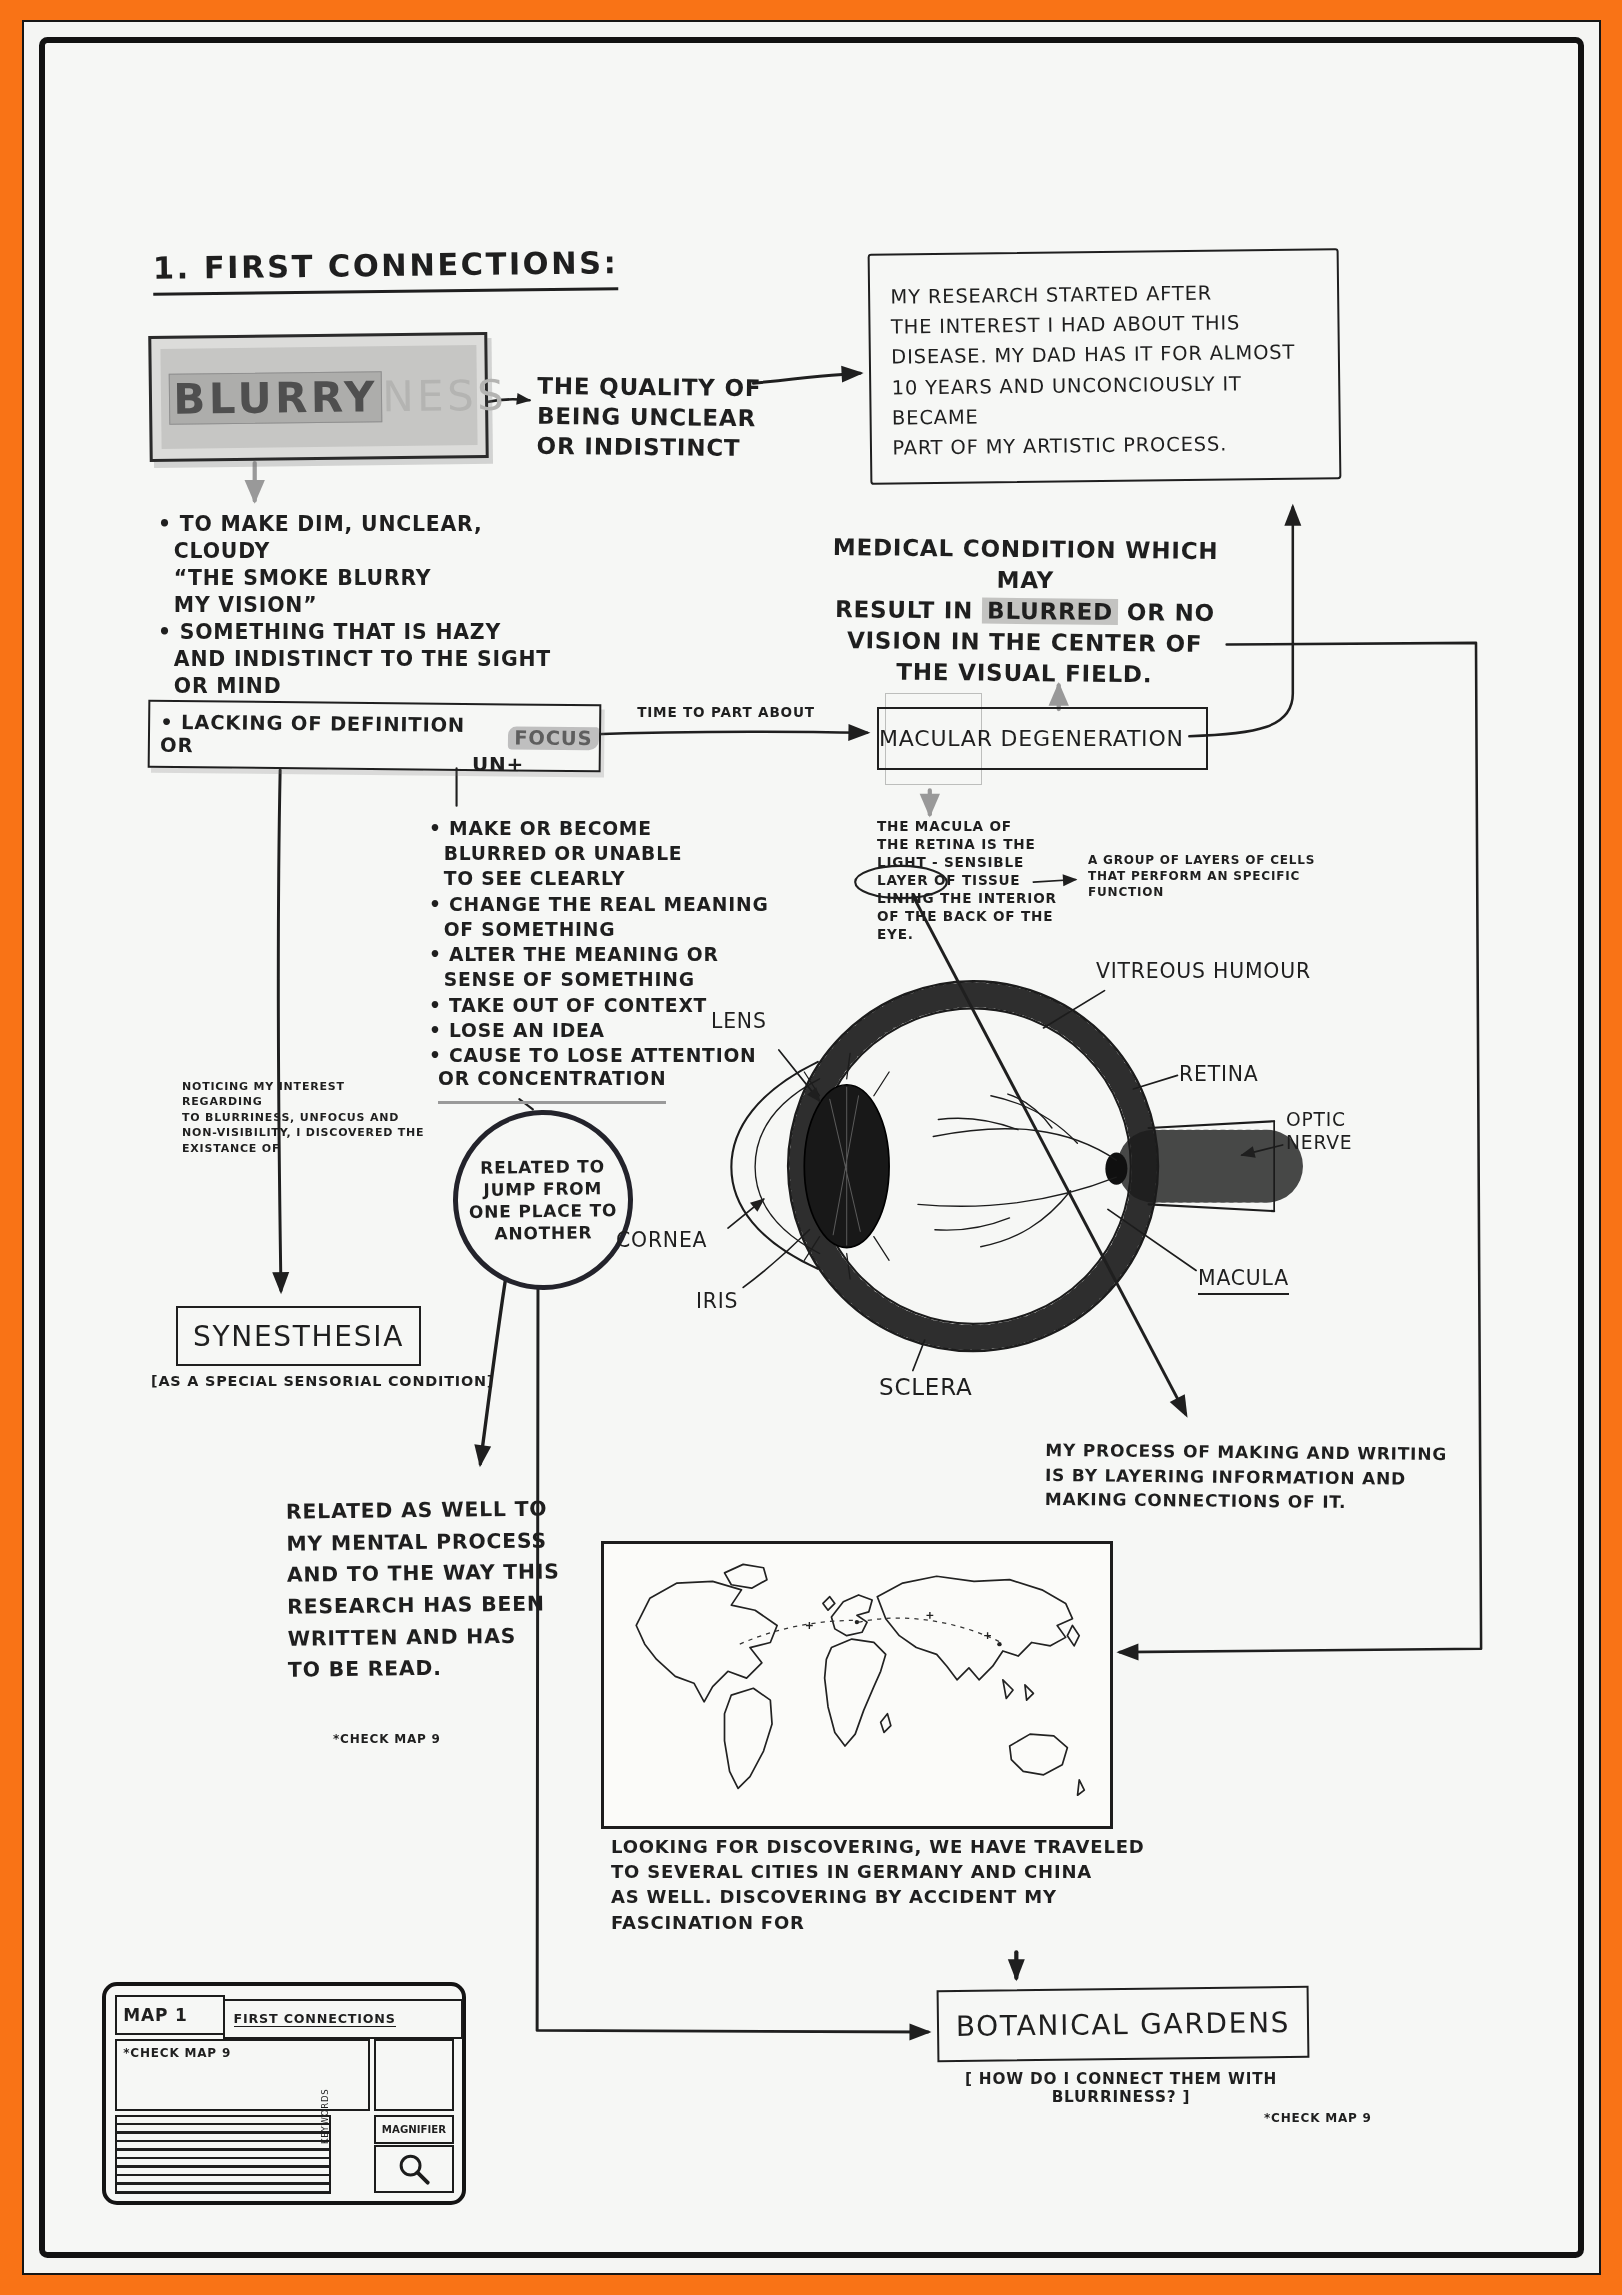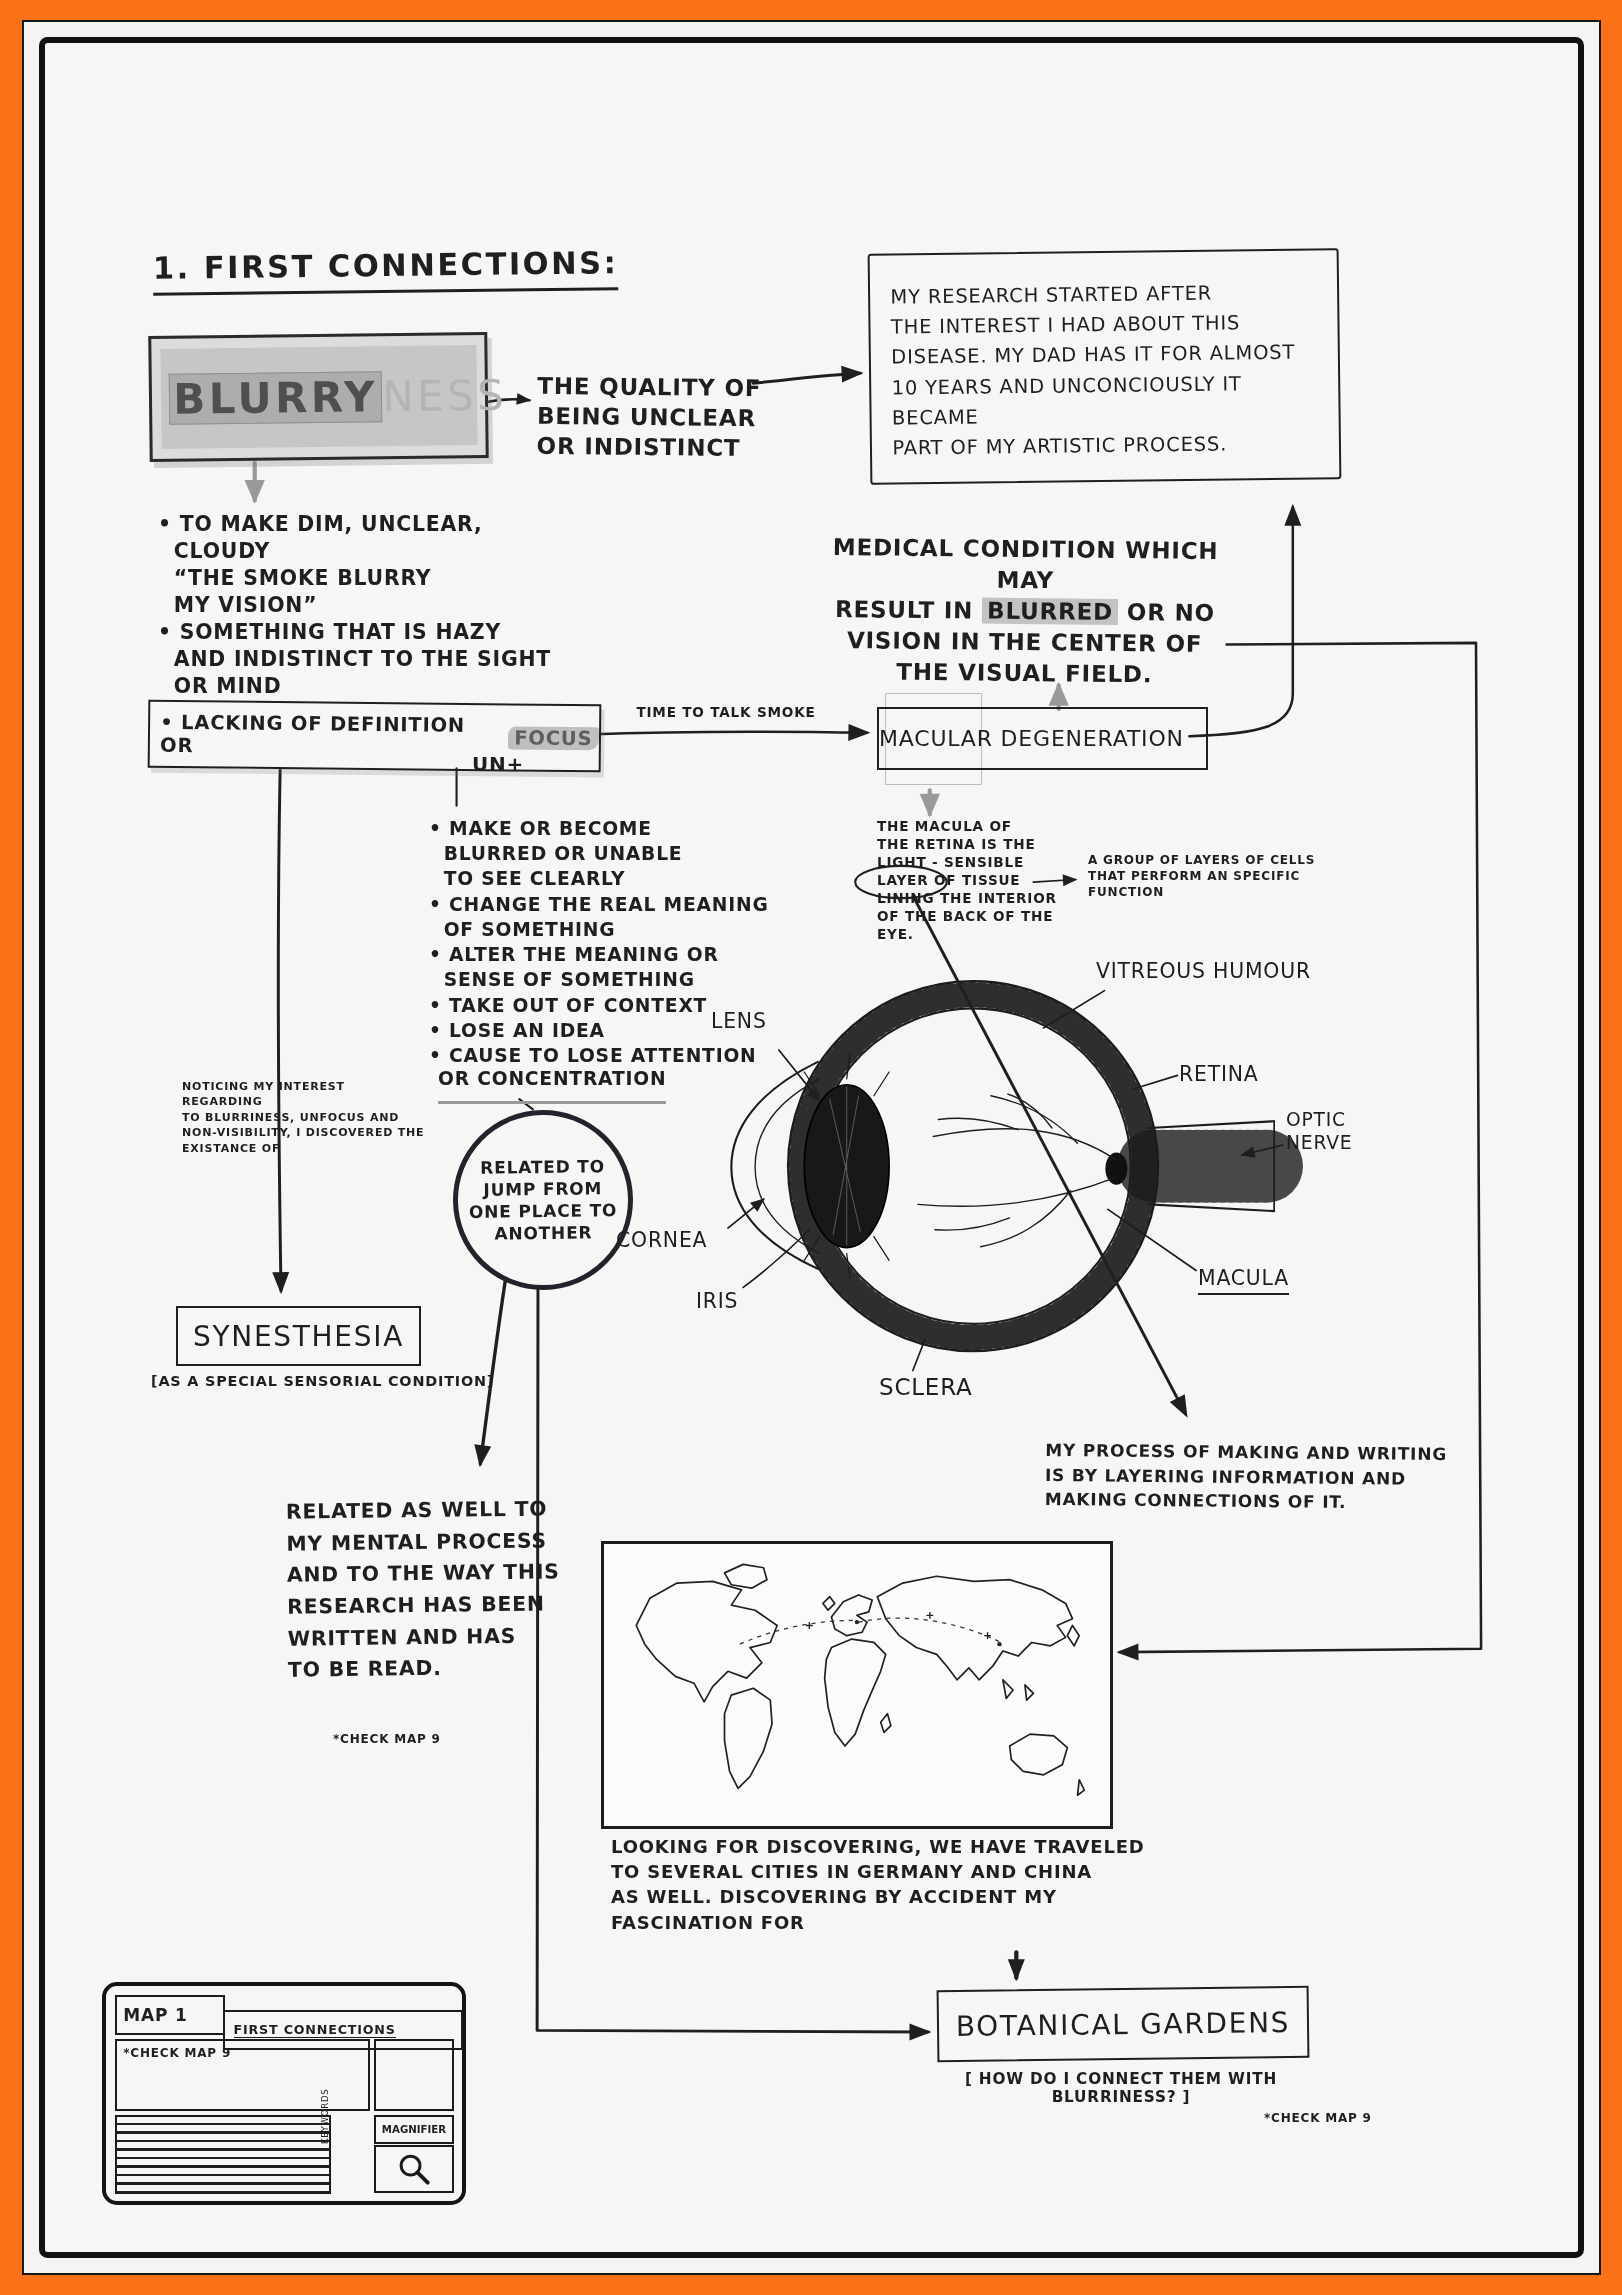--- a/index.html
+++ b/index.html
@@ -147,21 +147,21 @@
 • SOMETHING THAT IS HAZY
   AND INDISTINCT TO THE SIGHT
   OR MIND</div>
 
   <div class="abs box r1" style="left:148px;top:702px;width:439px;height:64px;display:flex;align-items:center;padding-left:10.2px;box-shadow:3.4px 5.1px 0 rgba(120,120,120,.22);">
     <span class="hand" style="font-size:19.5px;font-weight:bold;">• LACKING OF DEFINITION OR</span>
     <span class="hand hl" style="font-size:19.5px;font-weight:bold;margin-left:8.5px;">FOCUS</span>
   </div>
   <div class="abs hand" style="left:472px;top:752px;font-size:20px;font-weight:bold;">UN+</div>
 
-  <div class="abs hand ctr" style="left:599px;top:704px;width:254px;font-size:13.6px;font-weight:bold;">TIME TO TALK SMOKE</div>
+  <div class="abs hand ctr" style="left:599px;top:704px;width:254px;font-size:13.6px;font-weight:bold;">TIME TO PART ABOUT</div>
 
   <div class="abs" style="left:885px;top:693px;width:95px;height:90px;border:1.7px solid rgba(120,120,120,.45);"></div>
 
   <div class="abs box" style="left:877px;top:707px;width:327px;height:59px;display:flex;align-items:center;justify-content:flex-start;">
     <span class="hand" style="font-size:22px;letter-spacing:0.8px;">MACULAR DEGENERATION</span>
   </div>
 
   <div class="abs hand ctr r1" style="left:813px;top:534px;width:424px;font-size:23px;line-height:1.35;font-weight:bold;">
     <div>MEDICAL CONDITION WHICH MAY</div>
     <div>
@@ -277,21 +277,21 @@
   <div class="abs box r-1" style="left:937px;top:1988px;width:368px;height:68px;display:flex;align-items:center;justify-content:center;">
     <span class="hand" style="font-size:28px;letter-spacing:1.7px;">BOTANICAL GARDENS</span>
   </div>
   <div class="abs hand ctr" style="left:909px;top:2070px;width:424px;font-size:15.3px;font-weight:bold;">[ HOW DO I CONNECT THEM WITH BLURRINESS? ]</div>
   <div class="abs hand" style="left:1264px;top:2111px;font-size:12px;font-weight:bold;">*CHECK MAP 9</div>
 
   <div class="abs" style="left:102px;top:1982px;width:356px;height:215px;border:4.2px solid #141414;border-radius:15px;background:#f6f7f5;">
     <div class="abs" style="left:8.5px;top:8.5px;width:100px;height:36px;border:2.5px solid #1c1c1c;display:flex;align-items:center;padding-left:6.8px;">
       <span class="hand" style="font-size:17px;font-weight:bold;">MAP 1</span>
     </div>
-    <div class="abs" style="left:117px;top:24px;width:227px;height:36px;border:2.5px solid #1c1c1c;display:flex;align-items:center;padding-left:8.5px;">
+    <div class="abs" style="left:117px;top:13px;width:227px;height:36px;border:2.5px solid #1c1c1c;display:flex;align-items:center;padding-left:8.5px;">
       <span class="hand" style="font-size:12.7px;font-weight:bold;border-bottom:1.7px solid #1c1c1c;">FIRST CONNECTIONS</span>
     </div>
     <div class="abs" style="left:8.5px;top:53px;width:251px;height:68px;border:2.5px solid #1c1c1c;">
       <span class="hand" style="position:absolute;left:6.8px;top:5.1px;font-size:12px;font-weight:bold;">*CHECK MAP 9</span>
     </div>
     <div class="abs" style="left:268px;top:53px;width:76px;height:68px;border:2.5px solid #1c1c1c;"></div>
     <div class="abs lined" style="left:8.5px;top:129px;width:212px;height:75px;border:2.5px solid #1c1c1c;"></div>
     <div class="abs hand" style="left:214px;top:158px;font-size:8.5px;letter-spacing:0.8px;transform:rotate(-90deg);transform-origin:left top;">KEYWORDS</div>
     <div class="abs" style="left:268px;top:129px;width:76px;height:25.4px;border:2.5px solid #1c1c1c;display:flex;align-items:center;justify-content:center;">
       <span class="hand" style="font-size:10.2px;font-weight:bold;letter-spacing:0;">MAGNIFIER</span>

